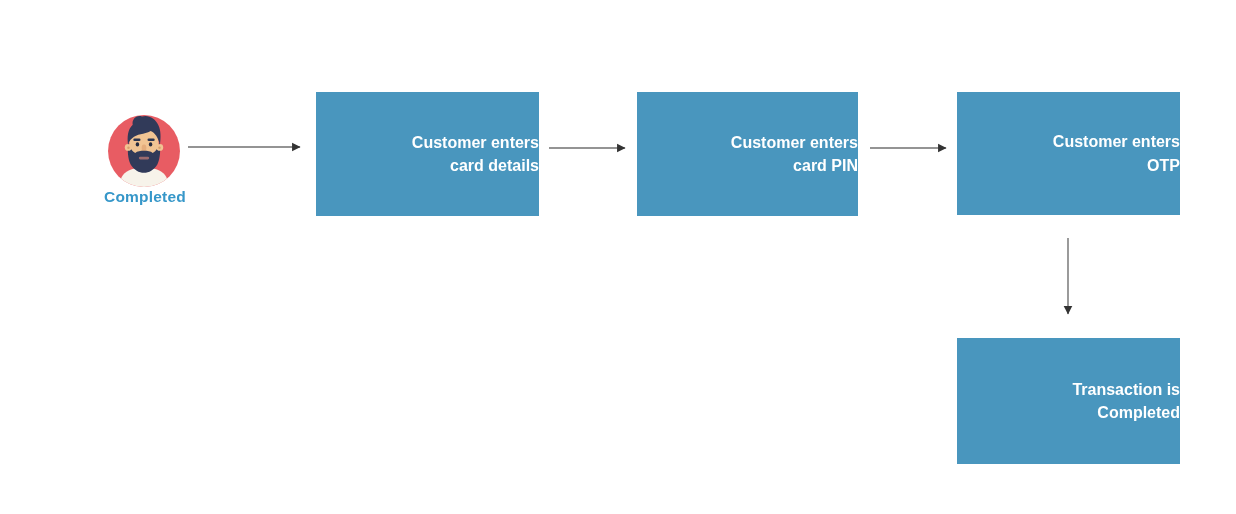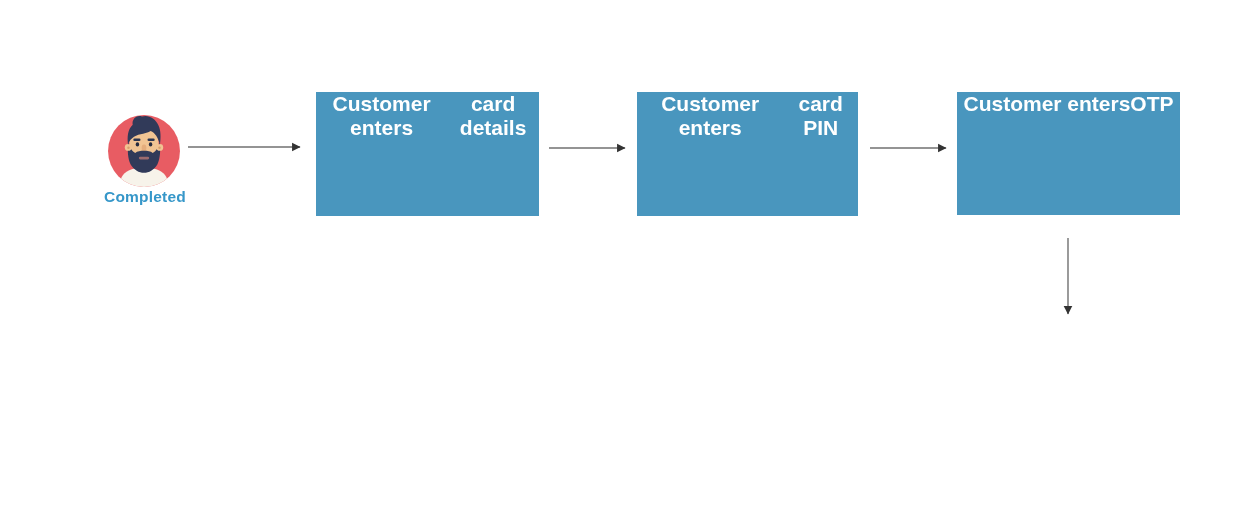--- a/index.html
+++ b/index.html
@@ -14,24 +14,25 @@
     height: 514px;
     background: #ffffff;
     overflow: hidden;
   }
   
   .flow-node {
     position: absolute;
     background: #4996be;
     color: #ffffff;
     font-weight: 700;
-    font-size: 21px;
+    font-size: 16px;
     line-height: 23.5px;
     display: flex;
-    align-items: flex-start;
+    flex-direction: column;
+    align-items: flex-end;
     justify-content: center;
     text-align: center;
   }
   .node-1 { left: 316px; top: 92px;  width: 223px; height: 124px; }
   .node-2 { left: 637px; top: 92px;  width: 221px; height: 124px; }
   .node-3 { left: 957px; top: 92px;  width: 223px; height: 123px; }
   .node-4 { left: 957px; top: 338px; width: 223px; height: 126px; }
 
   
   .actor {
@@ -118,20 +119,24 @@
     <span>card details</span>
   </div>
   <div class="flow-node node-2">
     <span>Customer enters</span>
     <span>card PIN</span>
   </div>
   <div class="flow-node node-3">
     <span>Customer enters</span>
     <span>OTP</span>
   </div>
+  <div class="flow-node node-4">
+    <span>Transaction is</span>
+    <span>Completed</span>
+  </div>
 
   <svg class="arrows" width="1236" height="514" viewBox="0 0 1236 514" aria-hidden="true">
     <defs>
       <marker id="ah" viewBox="0 0 8 8" refX="7" refY="4" markerWidth="7" markerHeight="7" orient="auto">
         <path d="M0.5,0.5 L7.5,4 L0.5,7.5 Z" fill="#333333"></path>
       </marker>
     </defs>
     <line x1="188" y1="147" x2="300" y2="147" stroke="#707070" stroke-width="1.4" marker-end="url(#ah)"></line>
     <line x1="549" y1="148" x2="625" y2="148" stroke="#707070" stroke-width="1.4" marker-end="url(#ah)"></line>
     <line x1="870" y1="148" x2="946" y2="148" stroke="#707070" stroke-width="1.4" marker-end="url(#ah)"></line>

